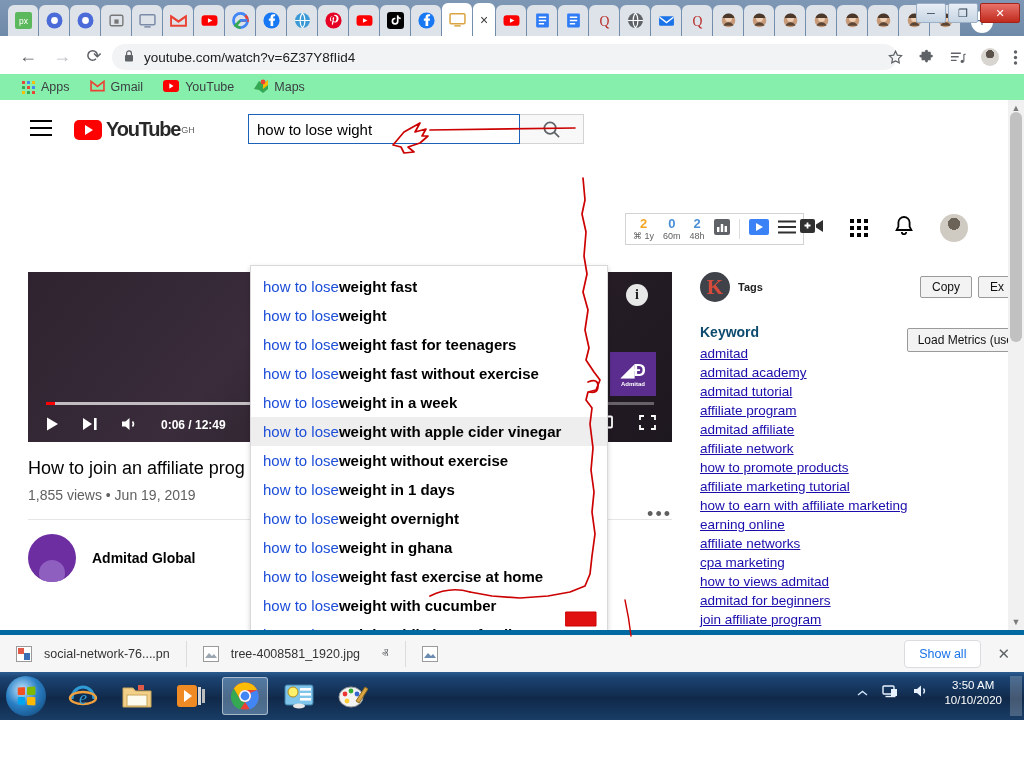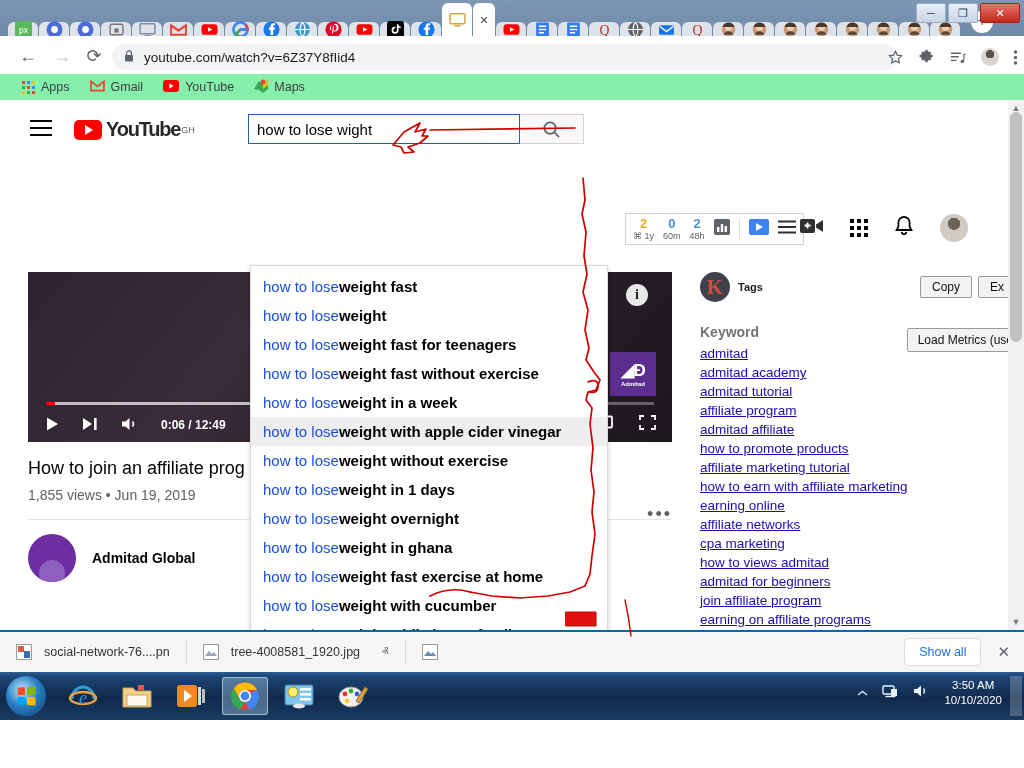--- a/index.html
+++ b/index.html
@@ -13,21 +13,21 @@
   
   #chrome-window { position: absolute; left:0; top:0; width:1024px; height:672px; background:#fff; }
 
   
   .tabstrip {
     position: absolute; left:0; top:0; width:1024px; height:36px;
     background: linear-gradient(#7d97b5, #6f8aa8);
   }
   .tabs-wrap { position:absolute; left:8px; top:3px; display:flex; align-items:flex-end; height:33px; }
   .tab {
-    width:30px; height:14px; background:#dee3ea; margin-right:1px;
+    width:30px; height:31px; background:#dee3ea; margin-right:1px;
     border-radius:6px 6px 0 0; display:flex; align-items:center; justify-content:center;
     position:relative;
   }
   .tab.active { background:#fff; height:33px; }
   .tab .favicon { width:17px; height:17px; display:block; }
   .newtab {
     width:34px; height:28px; margin-left:4px; display:flex; align-items:center; justify-content:center;
     color:#fff; font-size:21px; font-weight:300;
   }
   .newtab .plus-circle{
@@ -140,38 +140,38 @@
 
   
   .tags-panel { position:absolute; left:700px; top:172px; width:316px; background:#fff; }
   .tags-head { display:flex; align-items:center; gap:8px; }
   .k-logo { width:30px;height:30px;border-radius:50%;background:#3f4248;display:flex;align-items:center;justify-content:center;
             color:#d44b3c;font-family:"Liberation Serif",serif;font-size:21px;font-weight:bold; }
   .tags-title { font-size:11px; font-weight:bold; color:#222; }
   .btnrow { position:absolute; right:0; top:4px; display:flex; gap:6px; }
   .gbtn { border:1px solid #9a9a9a; background:#f3f3f3; font-size:12px; padding:3px 11px; color:#111;
           font-family:"Liberation Sans",sans-serif; border-radius:2px;}
-  .kw-head { margin-top:22px; font-size:14px; font-weight:bold; color:#737373; }
+  .kw-head { margin-top:22px; font-size:14px; font-weight:bold; color:#0c4a6e; }
   .metrics-btn { position:absolute; right:-8px; top:56px; border:1px solid #9a9a9a; background:#f3f3f3;
                  font-size:12px; padding:4px 10px; color:#111; border-radius:2px; white-space:nowrap;}
   .kw-list { margin-top:4px; }
   .kw-list a { display:block; font-size:13.5px; color:#1a0dab; text-decoration:underline; line-height:19px; }
 
   
   .page-sb { position:absolute; right:0; top:0; width:16px; height:530px; background:#f1f1f1; }
   .page-sb .thumb { position:absolute; left:2px; top:12px; width:12px; height:230px; background:#c1c1c1; border-radius:6px;}
   .page-sb .arrow { position:absolute; left:0; width:16px; height:16px; display:flex;align-items:center;justify-content:center;
                     color:#7a7a7a; font-size:9px;}
 
   
   .annot { position:absolute; left:0; top:0; width:1024px; height:768px; pointer-events:none; z-index:95; }
 
   
   .dlbar { position:absolute; left:0; top:630px; width:1024px; height:42px; background:#f6f6f6;
-           border-top:2px solid #0369a1; display:flex; align-items:center; }
+           border-top:5px solid #0369a1; display:flex; align-items:center; }
   .dl-item { display:flex; align-items:center; gap:12px; height:42px; padding:0 16px; font-size:12.5px; color:#333; }
   .dl-sep { width:1px; height:26px; background:#dcdcdc; }
   .dl-ico { width:16px; height:16px; border:1px solid #9a9a9a; background:#fff; display:block; position:relative;}
   .chev { color:#5f6368; font-size:13px; margin-left:10px; }
   .showall { margin-left:auto; border:1px solid #dadce0; border-radius:4px; padding:6px 14px;
              color:#1a73e8; font-size:12.5px; background:#fff; }
   .dlclose { margin:0 14px 0 16px; color:#5f6368; font-size:15px; }
 
   
   .taskbar { position:absolute; left:0; top:672px; width:1024px; height:48px;
@@ -631,20 +631,21 @@
         <span class="gbtn">Ex</span>
       </div>
       <div class="kw-head">Keyword</div>
       <div class="metrics-btn">Load Metrics (use</div>
       <div class="kw-list" id="kw-list">
           <a href="#">admitad</a>
           <a href="#">admitad academy</a>
           <a href="#">admitad tutorial</a>
           <a href="#">affiliate program</a>
           <a href="#">admitad affiliate</a>
+          <a href="#">affiliate network</a>
           <a href="#">how to promote products</a>
           <a href="#">affiliate marketing tutorial</a>
           <a href="#">how to earn with affiliate marketing</a>
           <a href="#">earning online</a>
           <a href="#">affiliate networks</a>
           <a href="#">cpa marketing</a>
           <a href="#">how to views admitad</a>
           <a href="#">admitad for beginners</a>
           <a href="#">join affiliate program</a>
           <a href="#">earning on affiliate programs</a>

